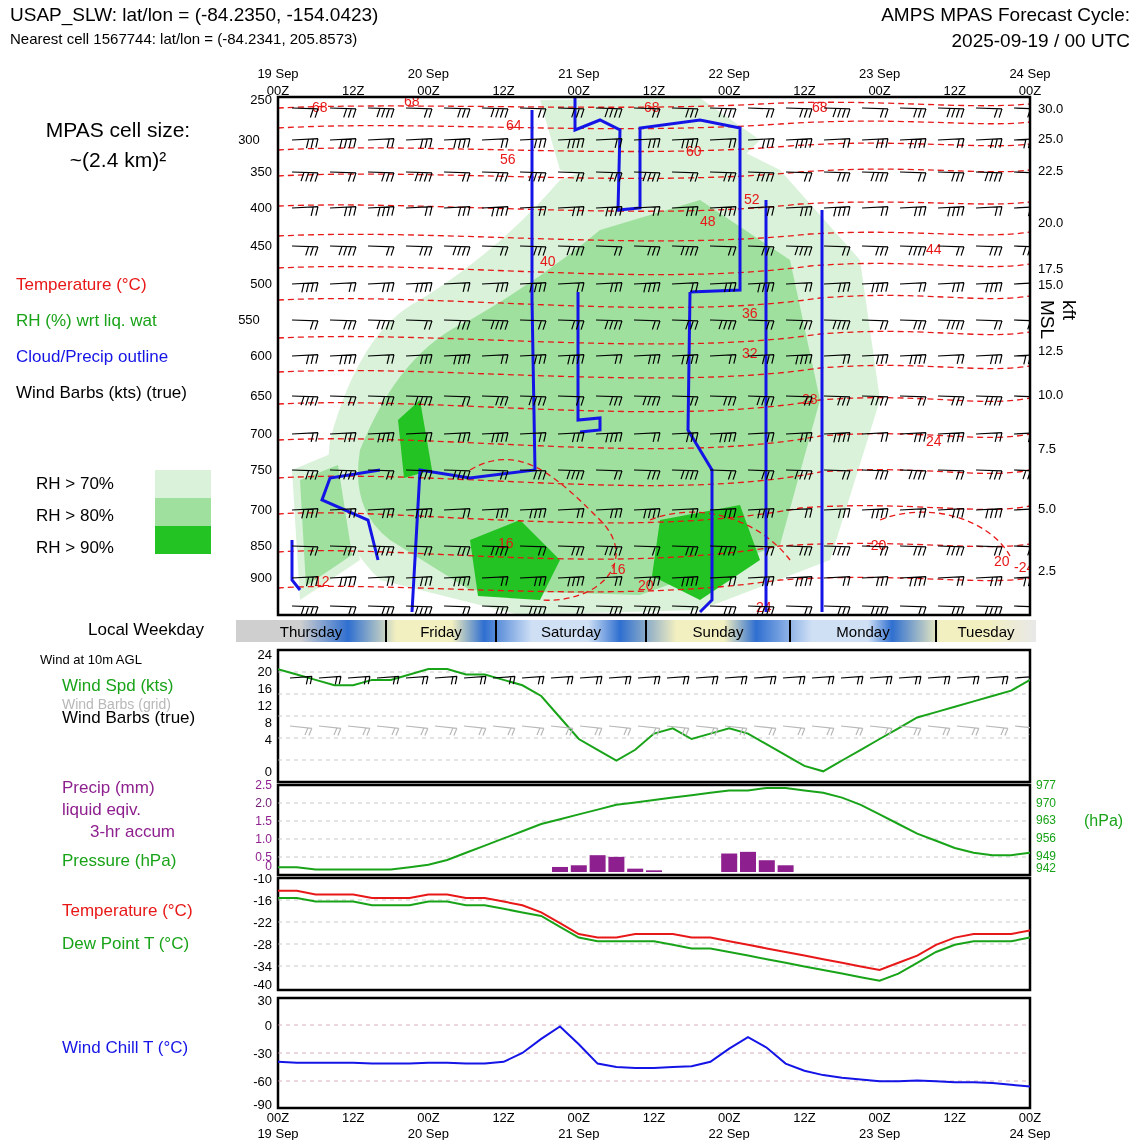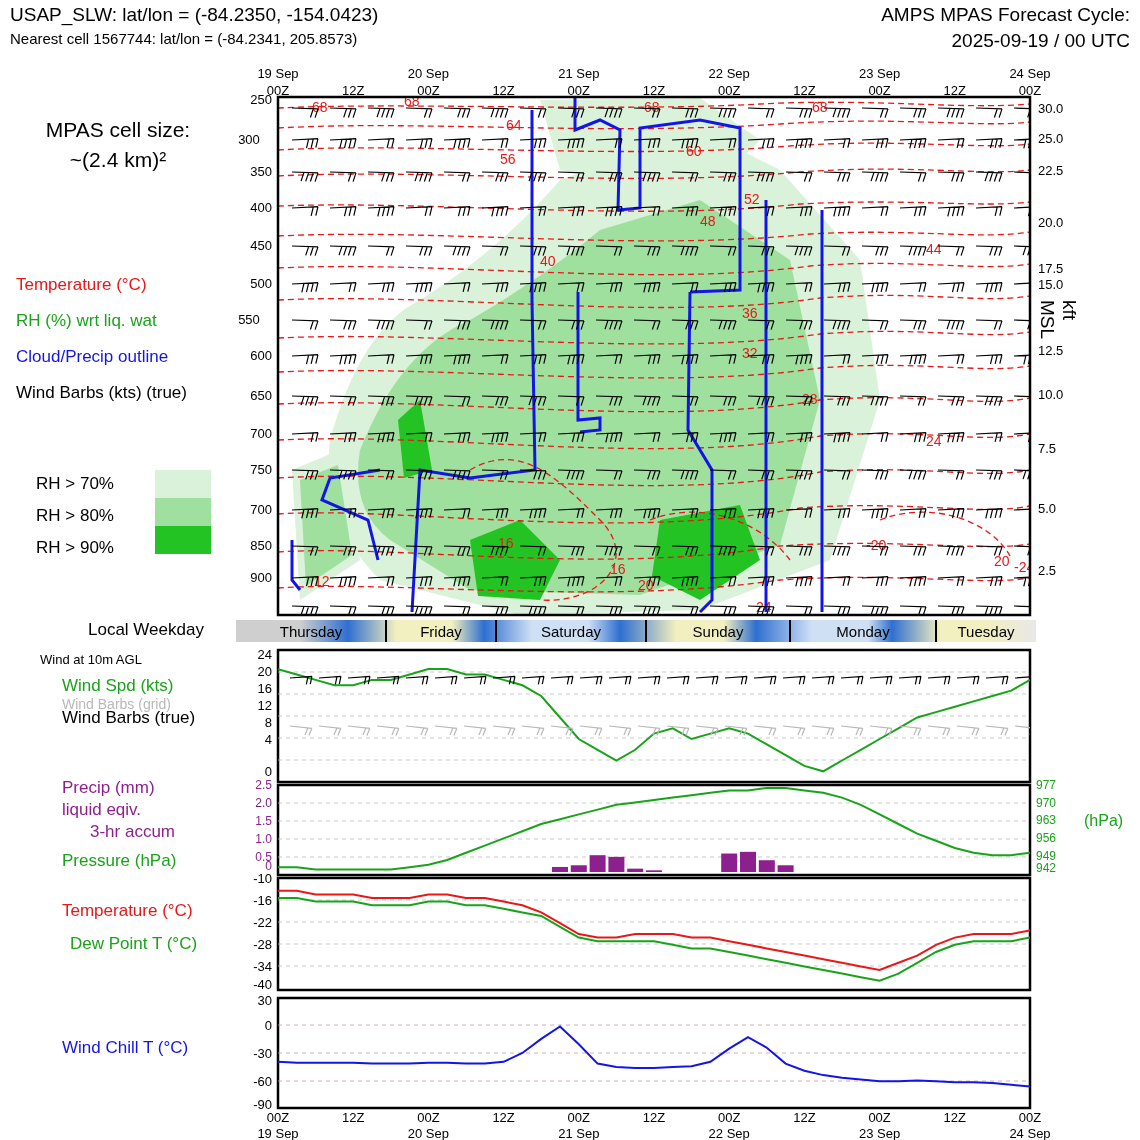--- a/index.html
+++ b/index.html
@@ -44,21 +44,21 @@
 <div class="abs lbl green" style="left:62px;top:676px;font-size:17px;">Wind Spd (kts)</div>
 <div class="abs lbl" style="left:62px;top:708px;font-size:17px;">Wind Barbs (true)</div>
 <div class="abs lbl grey" style="left:62px;top:696px;font-size:14px;">Wind Barbs (grid)</div>
 
 <div class="abs lbl purple" style="left:62px;top:778px;font-size:17px;">Precip (mm)</div>
 <div class="abs lbl purple" style="left:62px;top:800px;font-size:17px;">liquid eqiv.</div>
 <div class="abs lbl purple" style="left:62px;top:822px;font-size:17px;margin-left:28px;">3-hr accum</div>
 <div class="abs lbl green" style="left:62px;top:851px;font-size:17px;">Pressure (hPa)</div>
 
 <div class="abs lbl red" style="left:62px;top:901px;font-size:17px;">Temperature (°C)</div>
-<div class="abs lbl green" style="left:62px;top:934px;font-size:17px;margin-left:8px;">Dew Point T (°C)</div>
+<div class="abs lbl green" style="left:62px;top:934px;font-size:17px;">Dew Point T (°C)</div>
 <div class="abs lbl blue" style="left:62px;top:1038px;font-size:17px;">Wind Chill T (°C)</div>
 
 <div class="abs" style="left:1080px;top:300px;font-size:19px;transform:rotate(90deg);transform-origin:left top;">kft MSL</div>
 <div class="abs green" style="left:1084px;top:812px;font-size:16px;">(hPa)</div>
 
 <svg class="abs" style="left:0;top:0;" width="1140" height="1140">
   <defs>
     <clipPath id="cpMain">
         <rect x="278" y="97" width="752" height="518"></rect>
       </clipPath>

